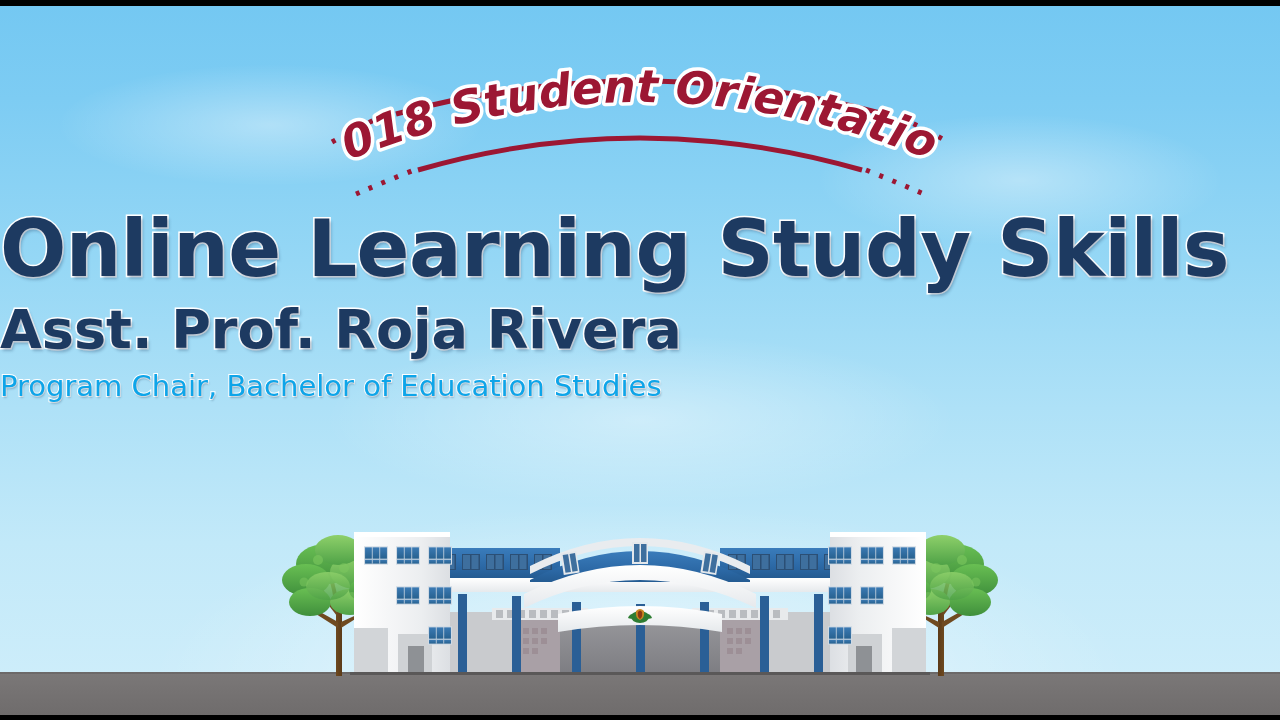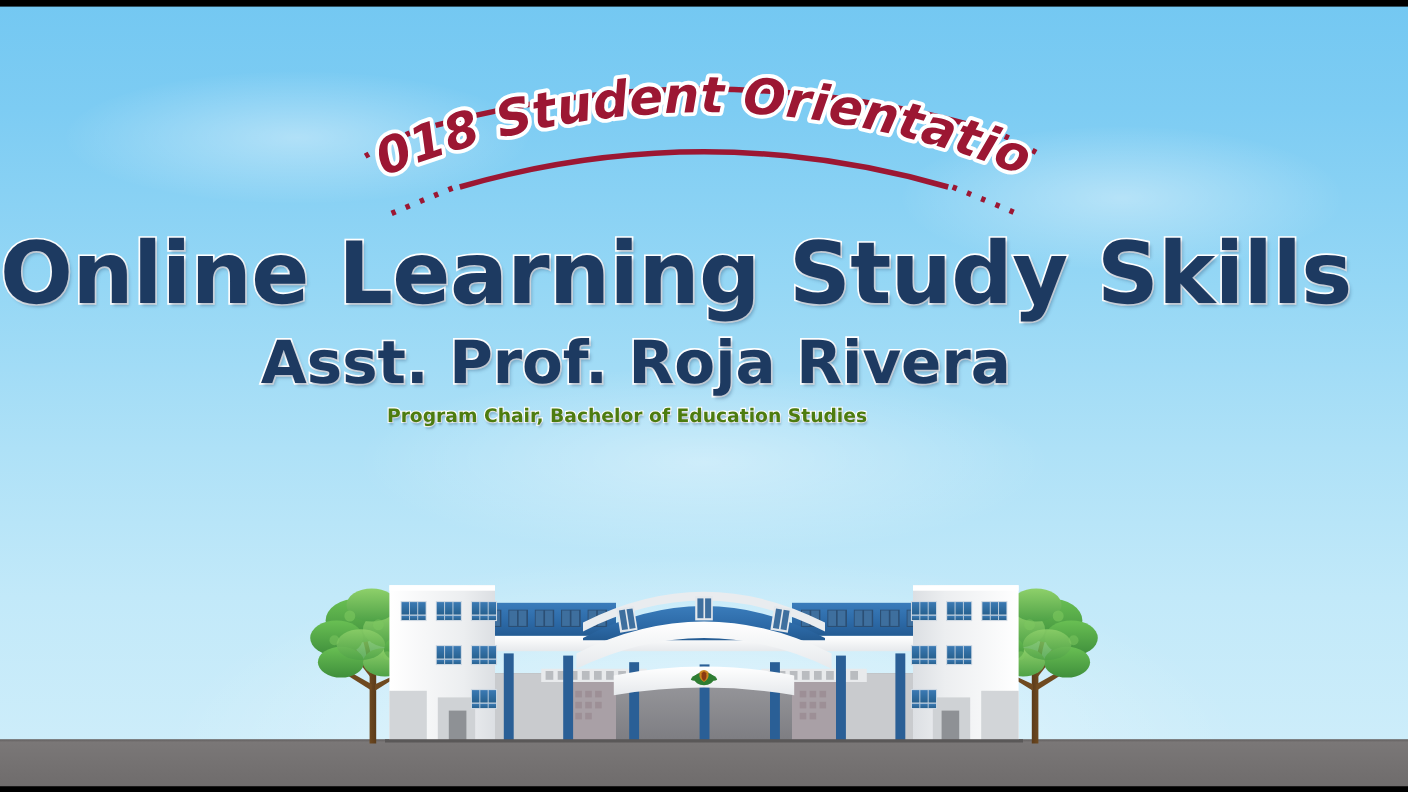--- a/index.html
+++ b/index.html
@@ -101,21 +101,20 @@
   }
   .banner-text-fill { fill: #9c1733; }
 
   .arc-line { fill: none; stroke: #9c1733; stroke-width: 5px; stroke-linecap: butt; }
 
   
   .headline {
     position: absolute;
     left: 0; top: 210px;
     width: 1140px;
-    text-align: center;
     z-index: 25;
   }
   .title-main {
     font-family: "DejaVu Sans", sans-serif;
     font-size: 78px;
     font-weight: bold;
     line-height: 1.0;
     color: #1d3a61;
     -webkit-text-stroke: 3px #ffffff;
     paint-order: stroke fill;
@@ -138,28 +137,27 @@
     margin-top: 10px;
     font-family: "DejaVu Sans", sans-serif;
     font-size: 54px;
     font-weight: bold;
     color: #1d3a61;
     -webkit-text-stroke: 3px #ffffff;
     paint-order: stroke fill;
     text-shadow: 2px 3px 3px rgba(30,60,95,0.30);
     letter-spacing: 0px;
     white-space: nowrap;
-    padding-left: 16px;
   }
   .speaker-role {
     margin-top: 8px;
     font-family: "DejaVu Sans", sans-serif;
-    font-size: 17px;
-    font-weight: bold;
-    color: #4d7c0f;
+    font-size: 29px;
+    font-weight: normal;
+    color: #0ea5e9;
     -webkit-text-stroke: 2px #ffffff;
     paint-order: stroke fill;
     text-shadow: 1px 2px 2px rgba(30,60,95,0.28);
     white-space: nowrap;
   }
 
   
   .building-wrap {
     position: absolute;
     left: 280px; top: 516px;

